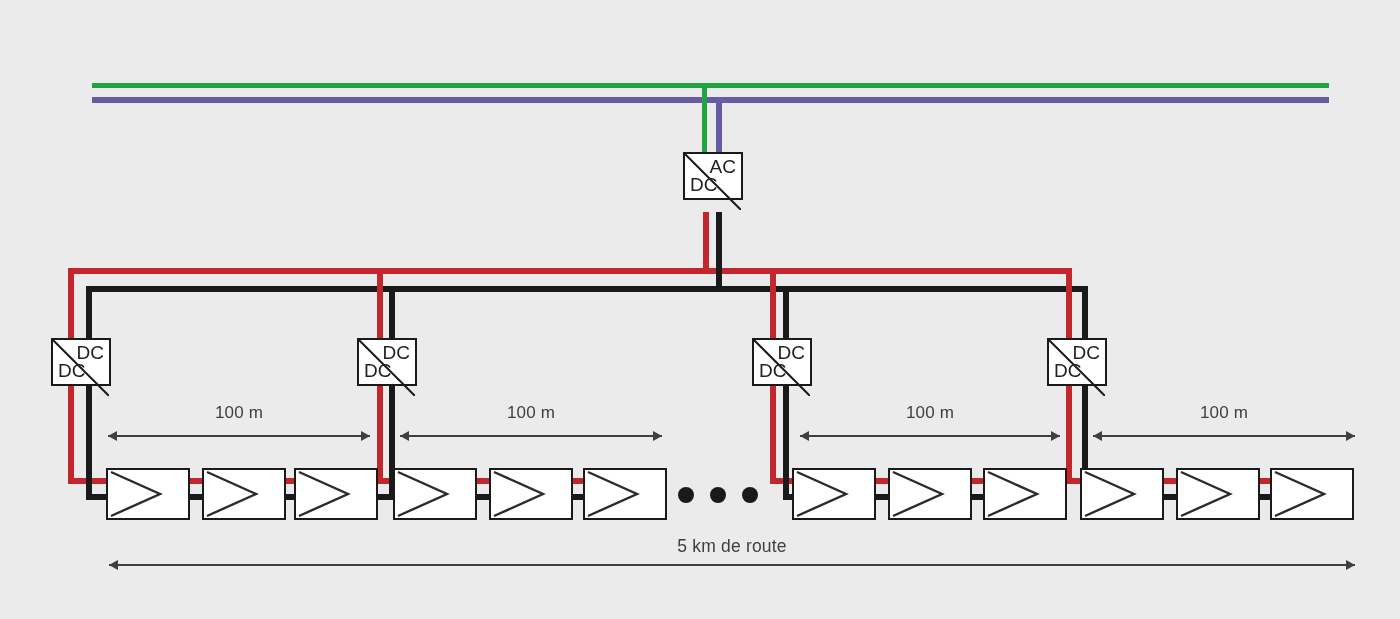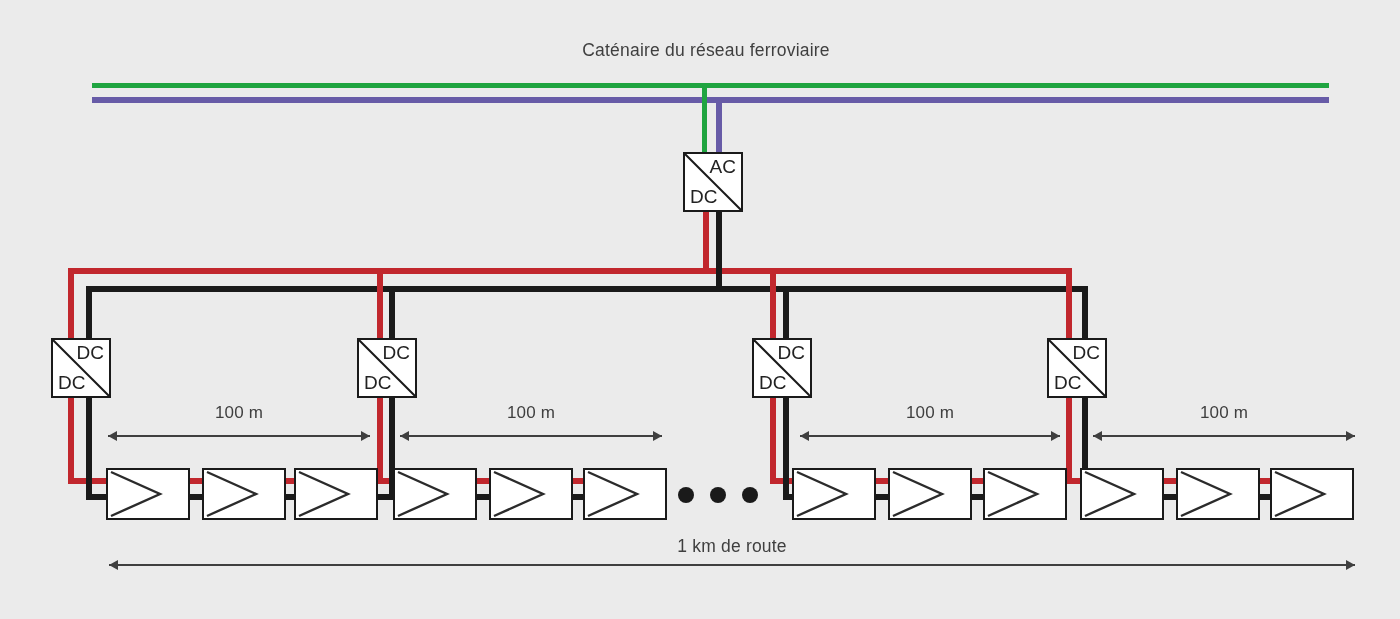--- a/index.html
+++ b/index.html
@@ -22,21 +22,21 @@
     text-align:center;
     white-space:nowrap;
   }
   .wire{position:absolute;}
   .wire.green{background:var(--green,#1FA440);}
   .wire.purple{background:var(--purple,#675BA7);}
   .wire.red{background:var(--red,#C1272D);}
   .wire.black{background:var(--black,#1A1A1A);}
   .conv{
     position:absolute;
-    width:60px;height:60px;
+    width:60px;height:48px;
     background:#fff;
     border:2px solid var(--black,#1A1A1A);
     box-sizing:border-box;
   }
   .conv svg{position:absolute;left:0;top:0;}
   .conv .t{
     position:absolute;
     font-size:19px;
     font-weight:500;
     color:#222;
@@ -62,26 +62,25 @@
   }
   .ah{position:absolute;width:0;height:0;top:1px;}
   .ah.l{left:0;border-top:5px solid transparent;border-bottom:5px solid transparent;border-right:9px solid var(--arrow,#3F3F3F);}
   .ah.r{right:0;border-top:5px solid transparent;border-bottom:5px solid transparent;border-left:9px solid var(--arrow,#3F3F3F);}
 </style>
 </head>
 <body>
 
 <div class="stage">
 
-  <div class="lbl" style="left:481px;top:40px;width:450px;">Caténaire du réseau ferroviaire</div>
   <div class="lbl" style="left:159px;top:403px;width:160px;font-size:17px;">100 m</div>
   <div class="lbl" style="left:451px;top:403px;width:160px;font-size:17px;">100 m</div>
   <div class="lbl" style="left:850px;top:403px;width:160px;font-size:17px;">100 m</div>
   <div class="lbl" style="left:1144px;top:403px;width:160px;font-size:17px;">100 m</div>
-  <div class="lbl" style="left:532px;top:536px;width:400px;">1 km de route</div>
+  <div class="lbl" style="left:532px;top:536px;width:400px;">5 km de route</div>
 
   <div class="wire purple" style="left:92px;top:97px;width:1237px;height:6px;"></div>
   <div class="wire green" style="left:92px;top:83px;width:1237px;height:5px;"></div>
   <div class="wire green" style="left:702px;top:85px;width:5px;height:68px;"></div>
   <div class="wire purple" style="left:716px;top:100px;width:6px;height:53px;"></div>
 
   <div id="wire-layer" class="abs" style="left:0;top:0;">
       <div class="wire black" style="left: 86px; top: 286px; width: 1002px; height: 6px;"></div>
       <div class="wire red" style="left: 68px; top: 268px; width: 1004px; height: 6px;"></div>
       <div class="wire red" style="left: 703px; top: 212px; width: 6px; height: 62px;"></div>

